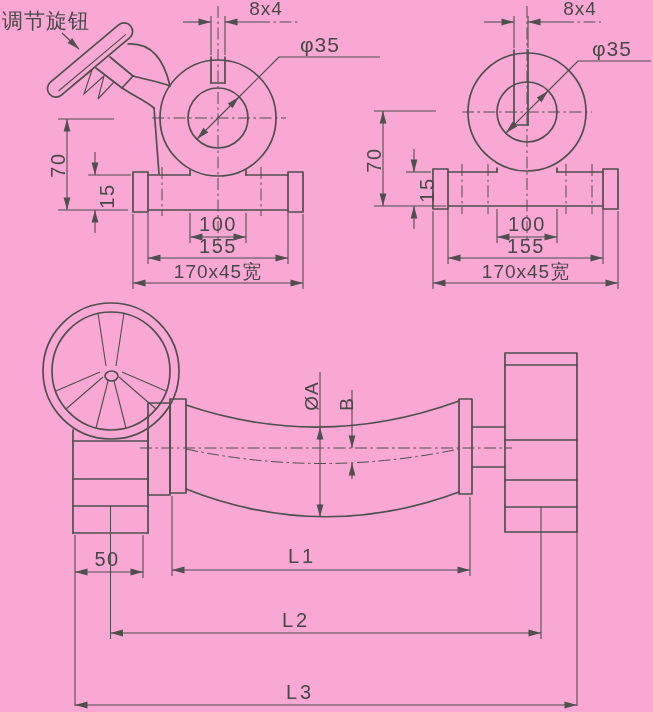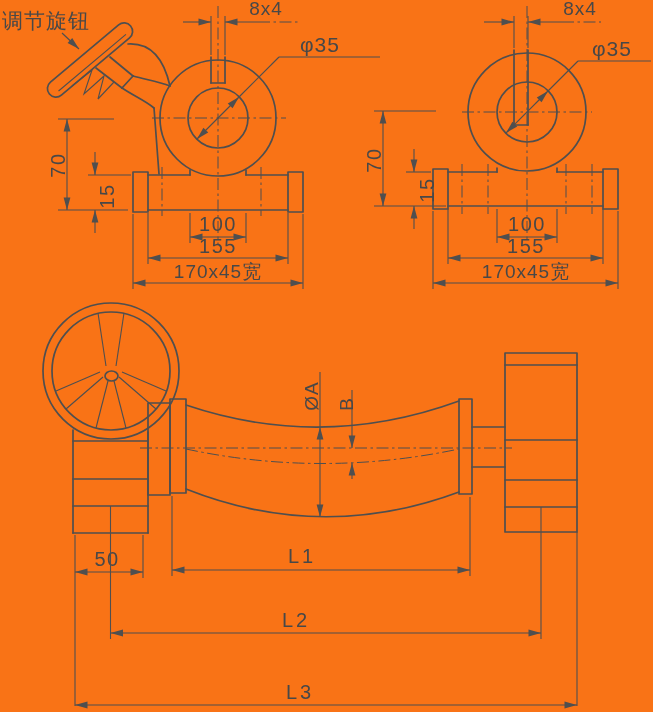--- a/index.html
+++ b/index.html
@@ -1,16 +1,16 @@
 <!DOCTYPE html>
 <html><head>
 <meta charset="utf-8">
 <style>
   html,body{margin:0;padding:0;background:#e8e8e8;}
-  .stage{width:653px;height:712px;background:#f97316;position:relative;overflow:hidden;}
+  .stage{width:653px;height:712px;background:#f9a8d4;position:relative;overflow:hidden;}
   svg{display:block;}
   .outline{fill:none;stroke:#4f4f4f;stroke-width:1.7;stroke-linecap:round;stroke-linejoin:round;}
   .thin{fill:none;stroke:#4f4f4f;stroke-width:1.1;}
   .cline{fill:none;stroke:#4f4f4f;stroke-width:1;stroke-dasharray:12 3.5 2.5 3.5;}
   text{fill:#484848;font-family:"Liberation Sans","DejaVu Sans",sans-serif;}
   .mid{text-anchor:middle;}
   .dimtxt{font-size:20px;letter-spacing:1.5px;}
   .dimsm{font-size:19px;letter-spacing:1px;}
   .ltxt{font-size:20px;letter-spacing:3px;}
   .cn{font-size:21px;letter-spacing:1px;}

